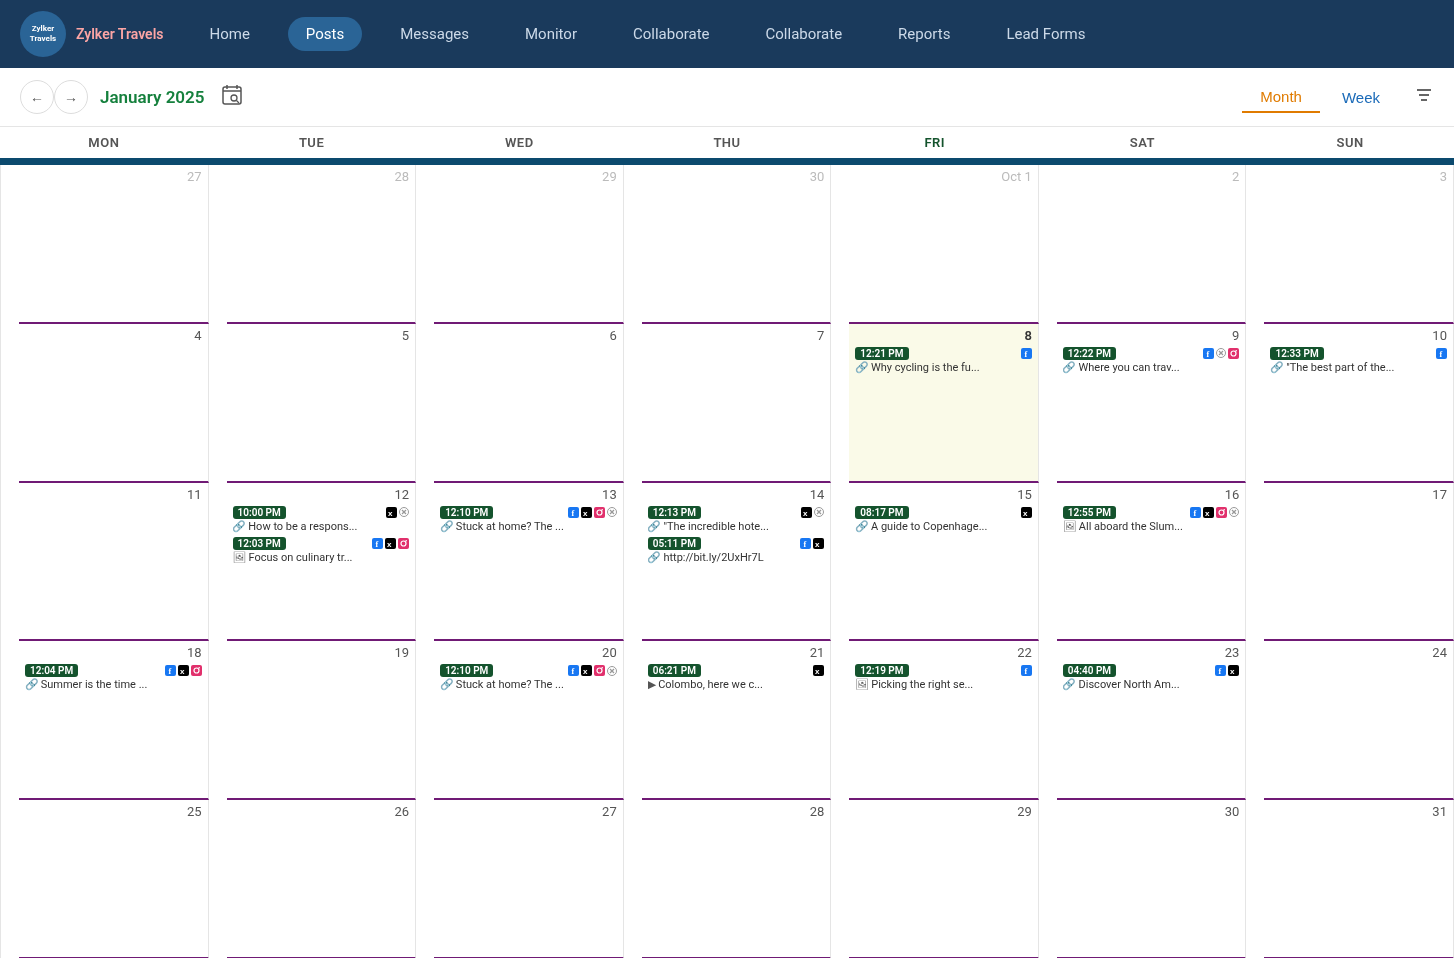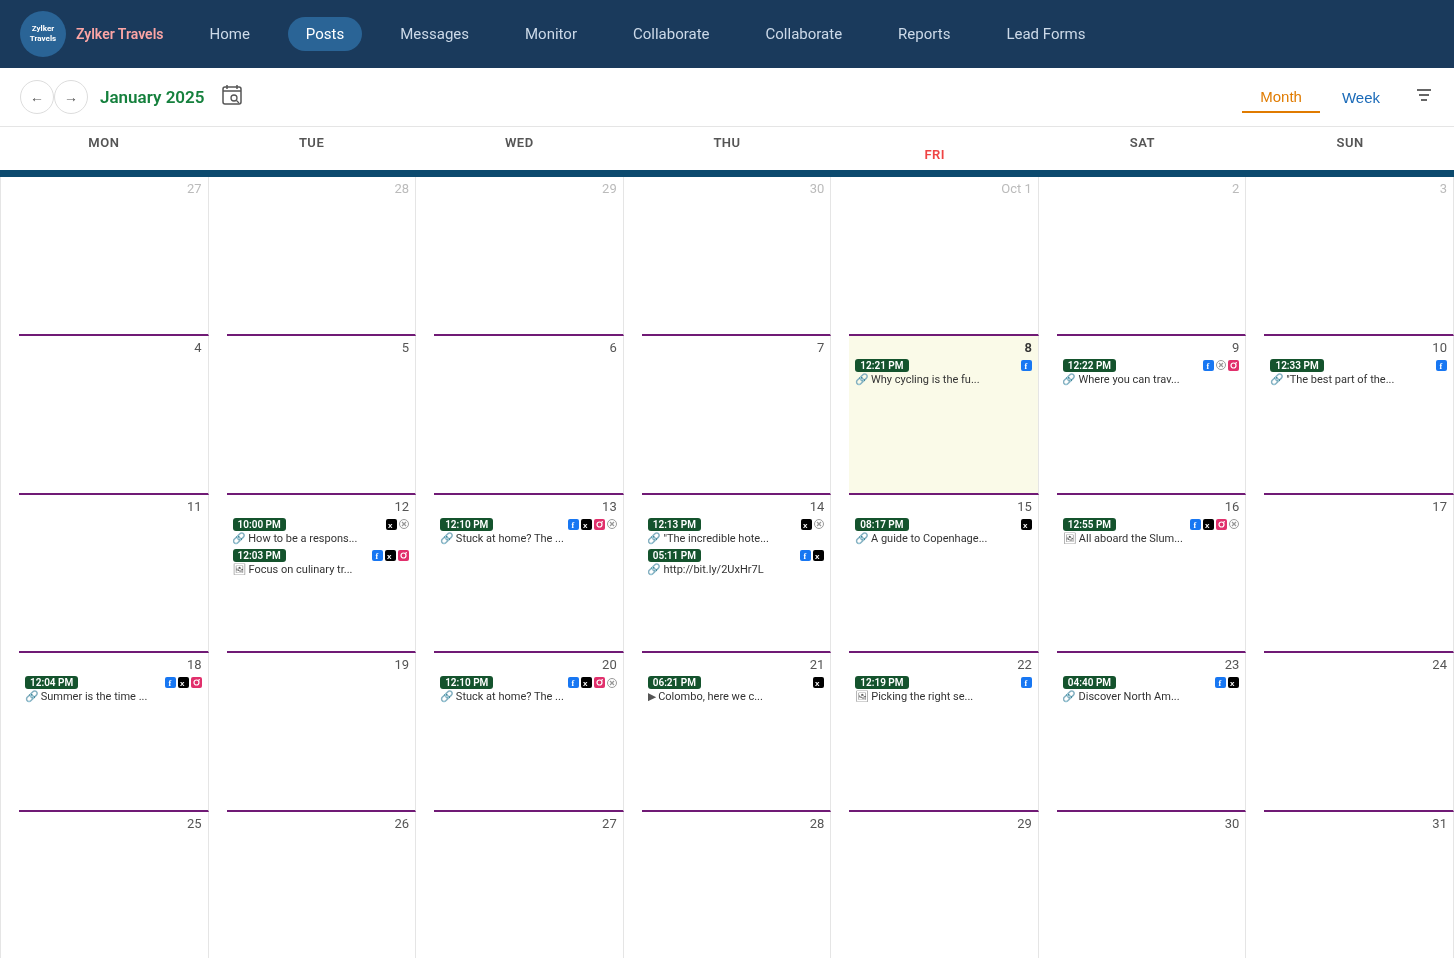--- a/index.html
+++ b/index.html
@@ -90,21 +90,21 @@
       border-bottom: 7px solid #0c4a6e;
     }
     .cal-day-name {
       text-align: center;
       padding: 8px 0;
       font-size: 13px;
       font-weight: 600;
       color: #555;
       letter-spacing: 0.5px;
     }
-    .cal-day-name.fri { color: #ef4444; margin-top: 12px; }
+    .cal-day-name.fri { color: #14532d; }
 
     .cal-grid {
       display: grid;
       grid-template-columns: repeat(7, 1fr);
       grid-template-rows: repeat(5, 1fr);
       height: calc(958px - 68px - 58px - 38px);
       border-left: 1px solid #e5e5e5;
     }
     .cal-cell {
       border-right: 1px solid #e5e5e5;

